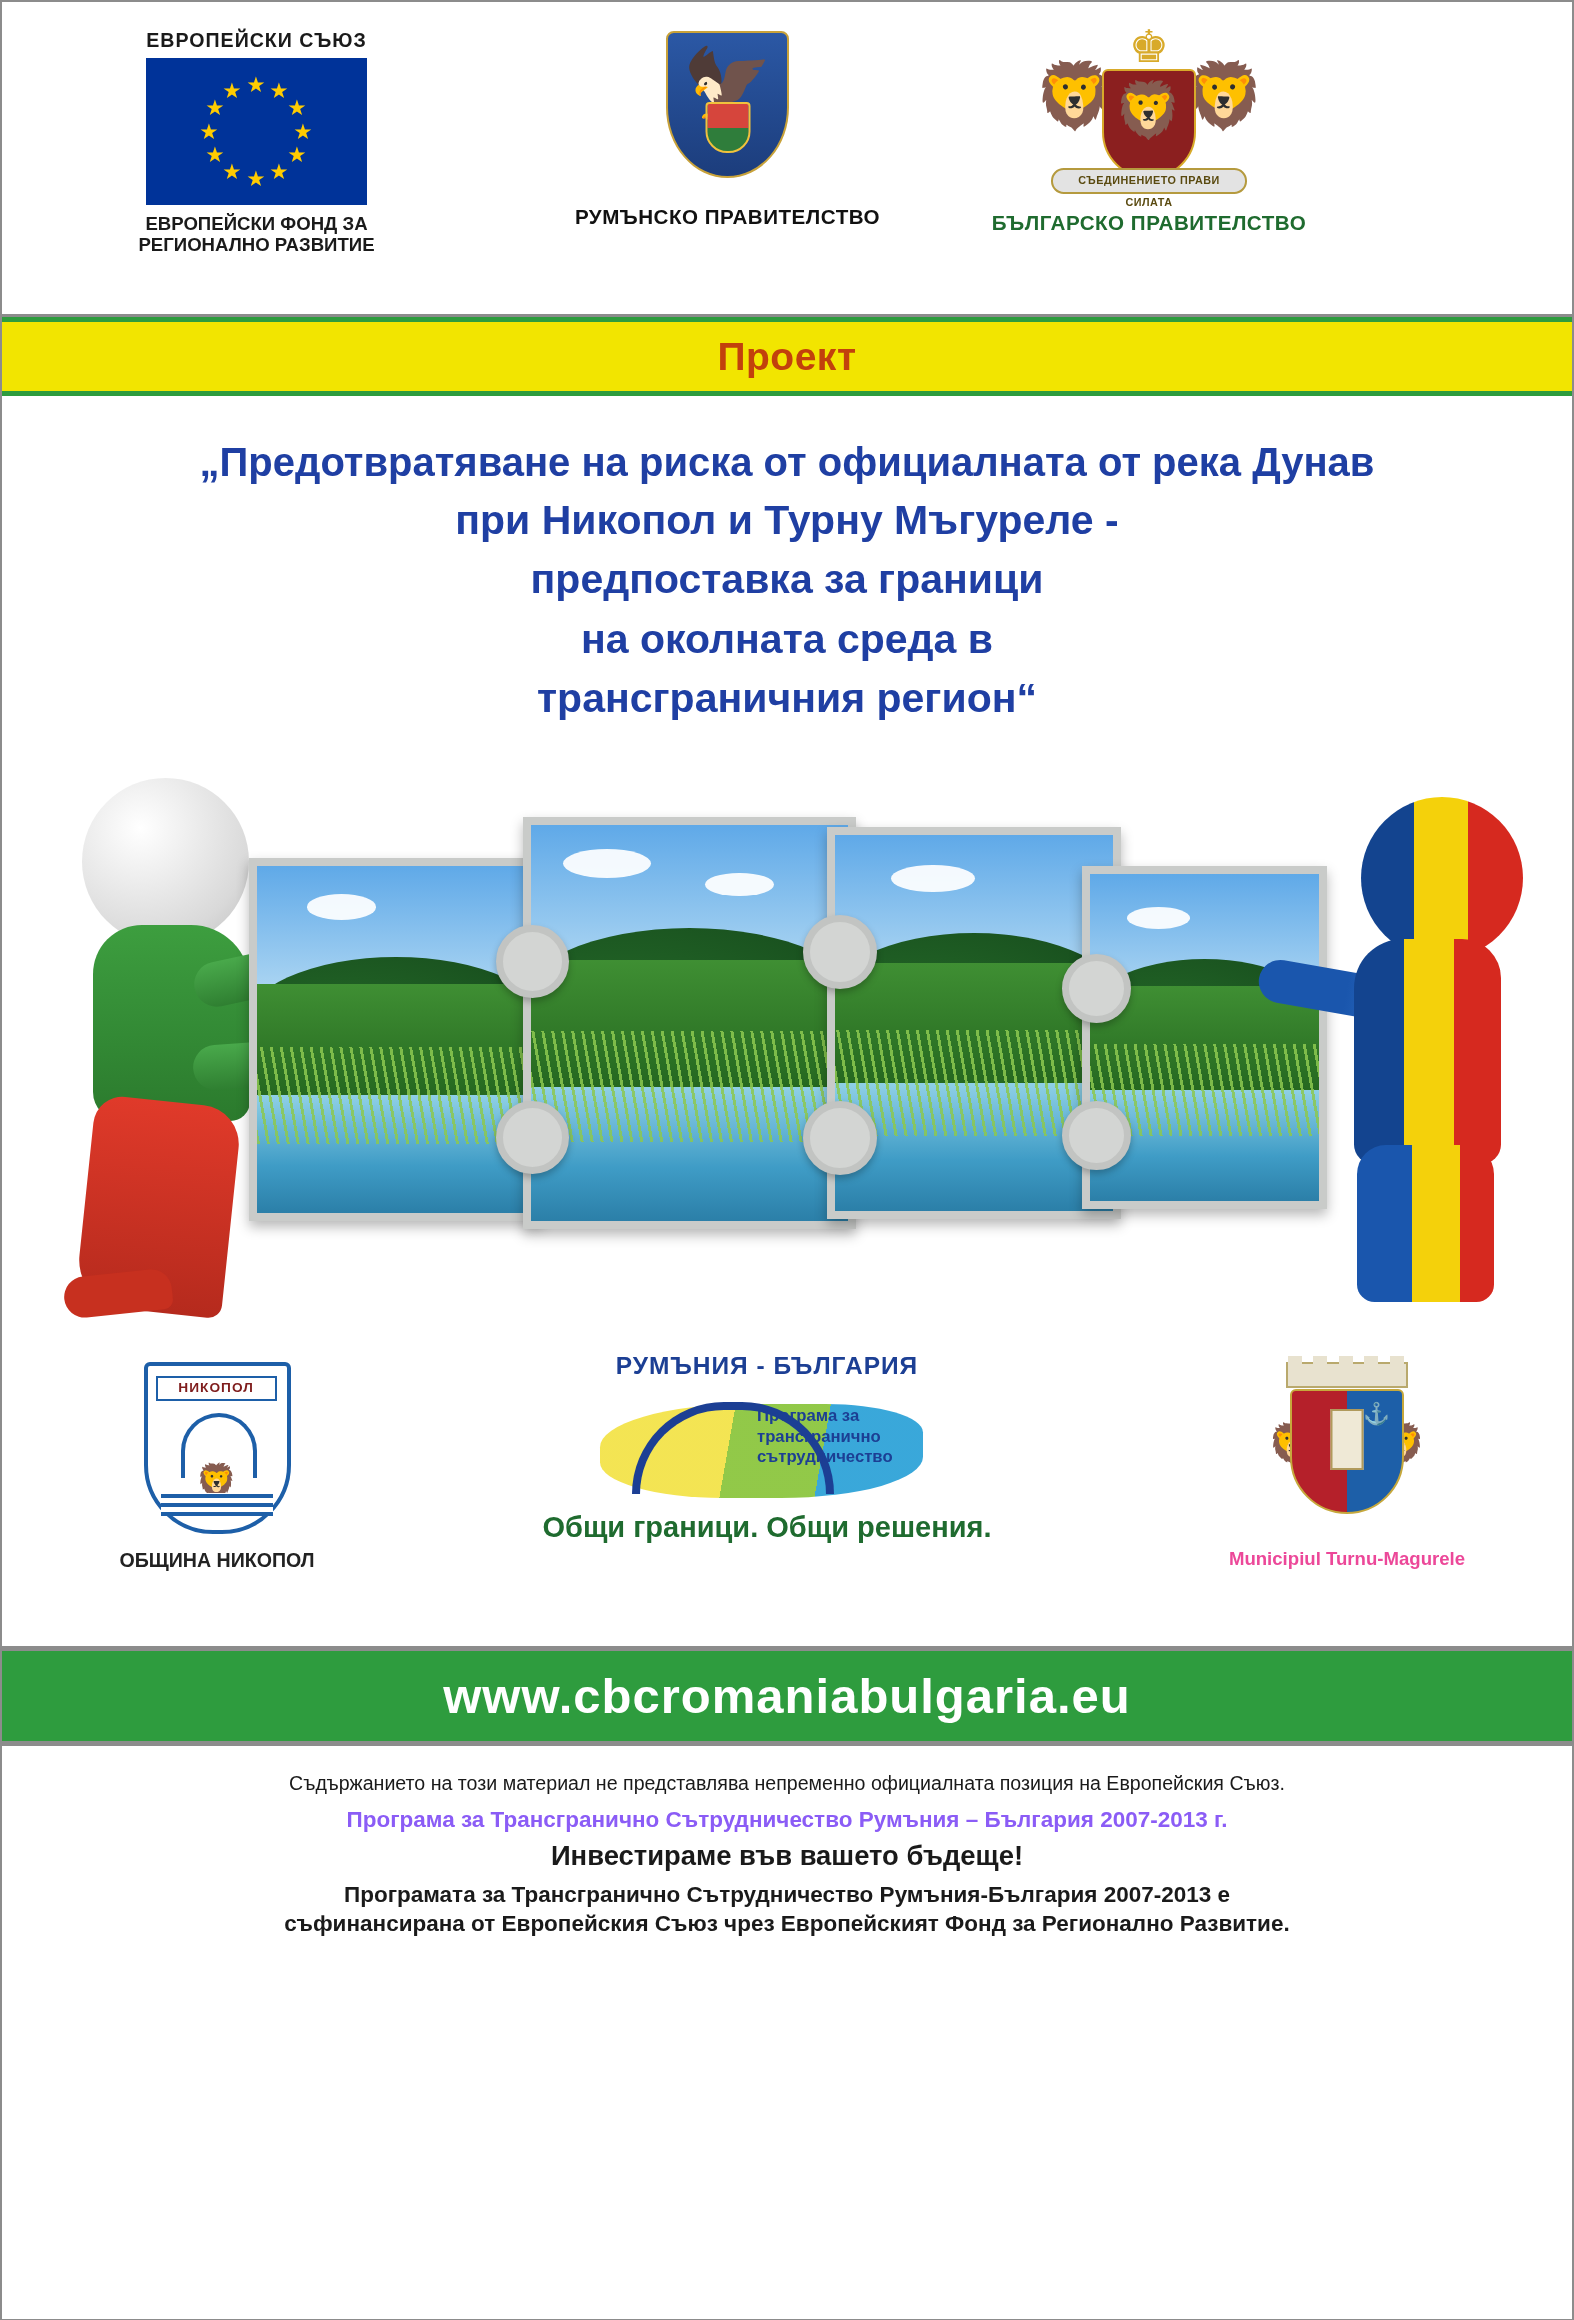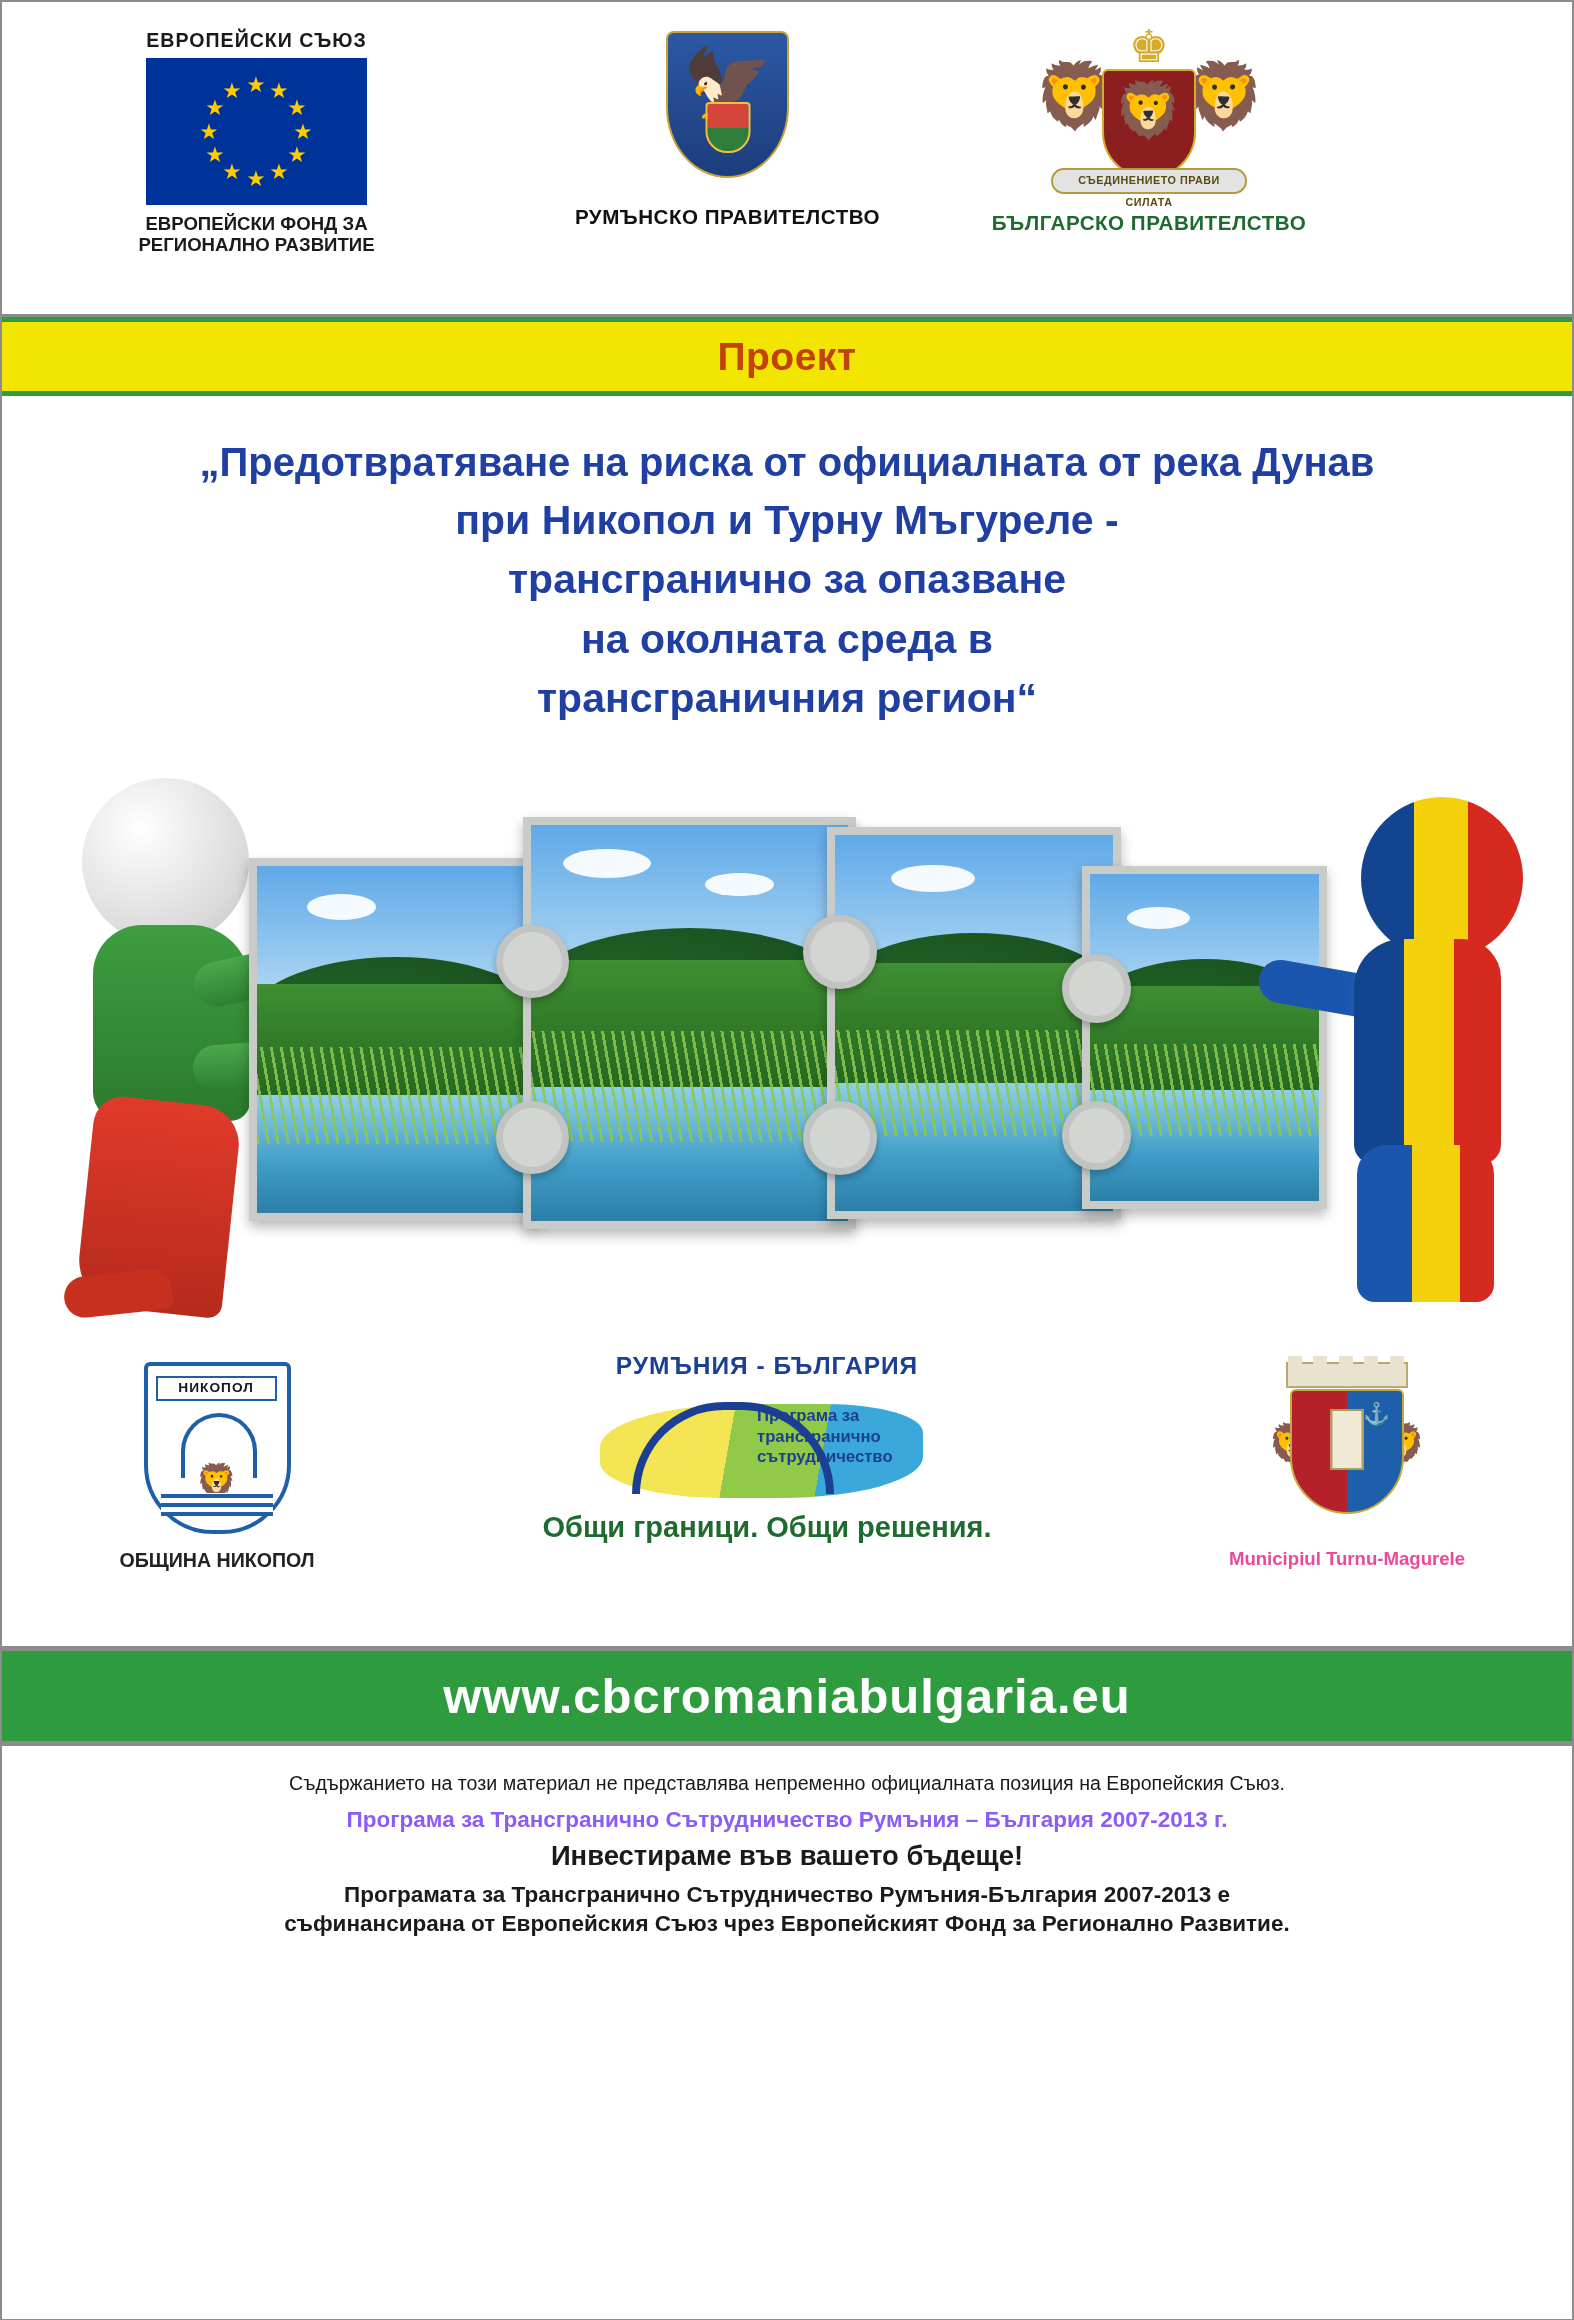--- a/index.html
+++ b/index.html
@@ -356,21 +356,21 @@
     border-radius: 5.9px 5.9px 69px 69px;
     position: relative;
     box-sizing: border-box;
     background: #fff;
   }
   .nikopol-band {
     position: absolute;
     left: 8px; top: 9.8px; right: 9.8px;
     height: 25.5px;
     border: 2.9px solid #1d5fa8;
-    color: #0f172a;
+    color: #7f1d1d;
     font-size: 13.7px;
     font-weight: bold;
     text-align: center;
     line-height: 19.6px;
     letter-spacing: 1px;
     box-sizing: border-box;
   }
   .nikopol-arch {
     position: absolute;
     left: 33px; top: 47px;
@@ -611,21 +611,21 @@
 
   </div>
 
   <div class="proekt-bar">
     <span class="label">Проект</span>
   </div>
 
   <div class="title-zone">
     <div class="title-line l1">„Предотвратяване на риска от официалната от река Дунав</div>
     <div class="title-line">при Никопол и Турну Мъгуреле -</div>
-    <div class="title-line">трансгранично за опазване</div>
+    <div class="title-line">предпоставка за граници</div>
     <div class="title-line">на околната среда в</div>
     <div class="title-line">трансграничния регион“</div>
   </div>
 
   <div class="art">
 
     <div class="figure fig-left">
       <div class="head-white"></div>
       <div class="body-green"></div>
       <div class="arm-green"></div>

